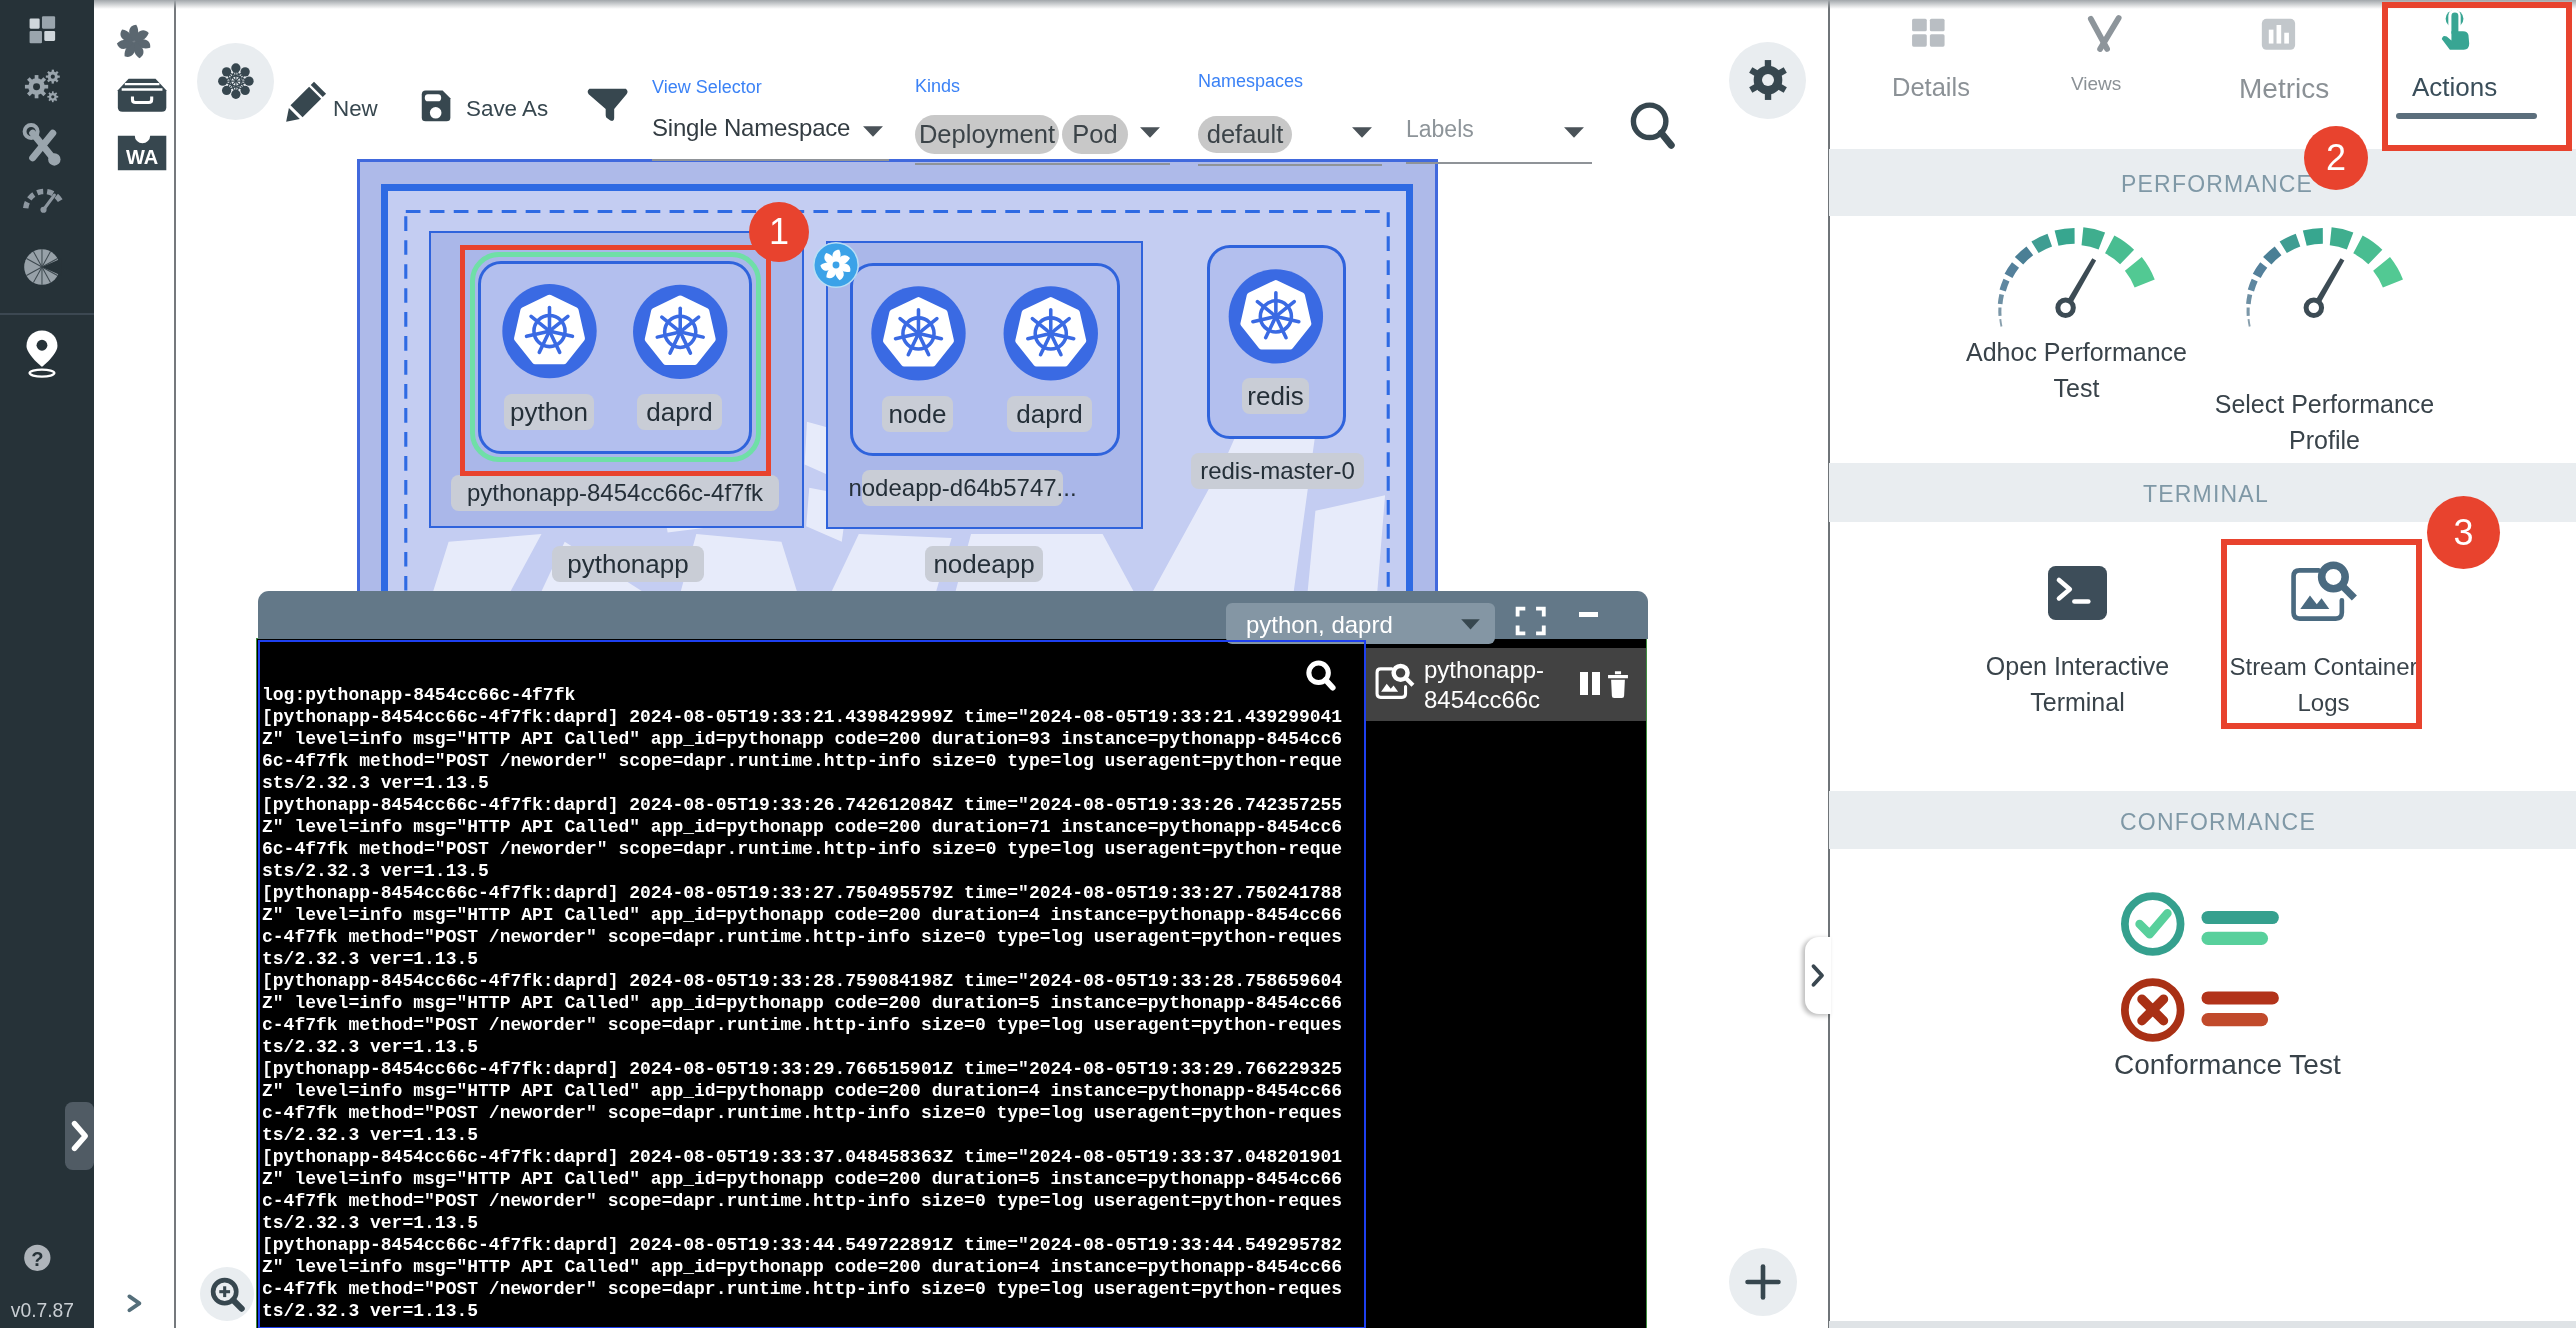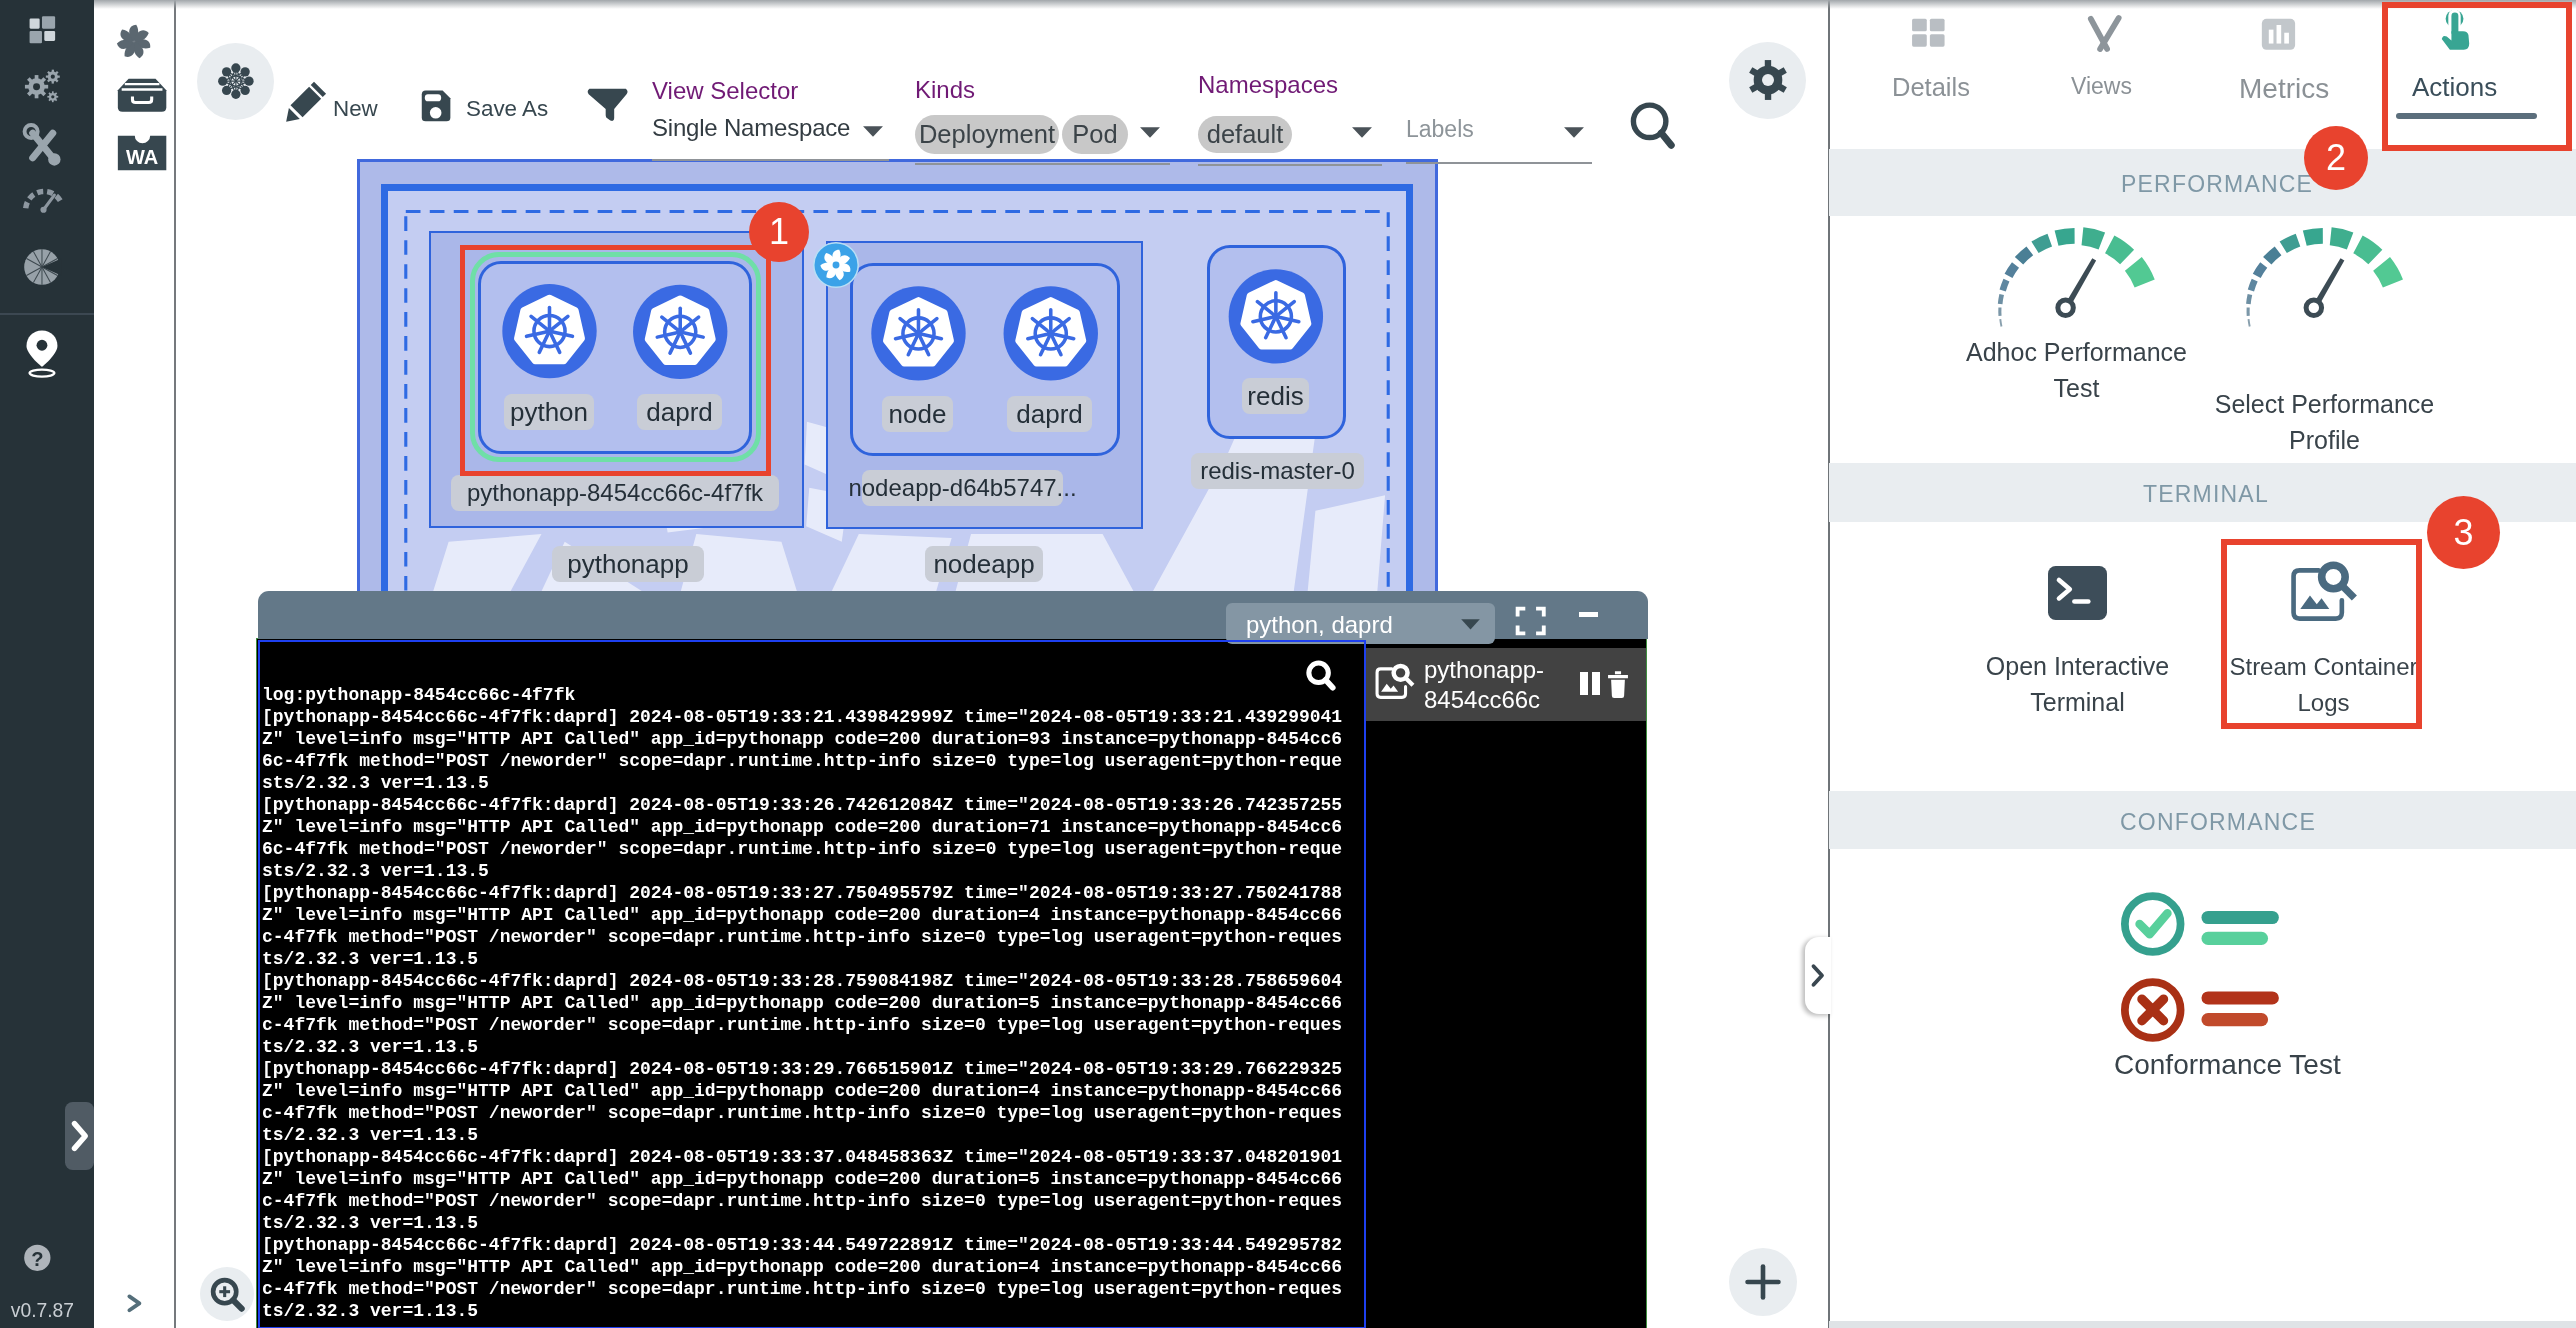--- a/index.html
+++ b/index.html
@@ -1,19 +1,19 @@
 <!DOCTYPE html>
 <html style="font-size:12.4px"><head><meta charset="utf-8"><style>
 html,body{margin:0;padding:0;}
 body{width:2576px;height:1329px;position:relative;overflow:hidden;background:#fff;
  font-family:"Liberation Sans",sans-serif;}
 .abs{position:absolute;}
 .chip{position:absolute;background:#c9cdd6;color:#242f38;border-radius:7.7px;
  display:flex;align-items:center;justify-content:center;font-size:29px;white-space:nowrap;}
-.glabel{position:absolute;color:#701a75;font-size:24px;}
+.glabel{position:absolute;color:#3b82f6;font-size:18px;}
 .pill{position:absolute;background:#c8c8c8;color:#3b4348;border-radius:20px;
  display:flex;align-items:center;justify-content:center;font-size:25.5px;}
 .uline{position:absolute;height:1.5px;background:#8f9398;}
 .bandtxt{position:absolute;color:#7f98a6;font-size:23px;letter-spacing:1.2px;}
 .itemtxt{position:absolute;color:#39434a;font-size:25px;text-align:center;line-height:36px;}
 .redbox{position:absolute;border:6.2px solid #e8432e;z-index:30;}
 .rednum{position:absolute;background:#e8432e;color:#fff;border-radius:50%;z-index:31;
  display:flex;align-items:center;justify-content:center;font-size:36px;}
 .mono{font-family:"Liberation Mono",monospace;margin-top:40px;}
 </style></head><body>
@@ -365,21 +365,21 @@
       <rect x="2952" y="42" width="6" height="14"></rect>
     </g>
     <g>
       <circle cx="3172" cy="24" r="11.5" fill="#38a593"></circle>
       <rect x="3164" y="12" width="16" height="34" rx="8" fill="#fff"></rect>
       <rect x="3168" y="16" width="9" height="30" rx="4.5" fill="#38a593"></rect>
       <path d="M3168 40 L3168 52 L3162 47 Q3158 45 3156.5 48 L3155.5 50 L3166 64 L3184 64 Q3191 64 3191 56 L3190 45 Q3189 40 3183 40 Z" fill="#38a593"></path>
     </g>
   </svg>
 <div class="abs" style="left:1892px;top:73px;color:#8b9196;font-size:25.5px;">Details</div>
-<div class="abs" style="left:2071px;top:73px;color:#8b9196;font-size:23px;">Views</div>
+<div class="abs" style="left:2071px;top:73px;color:#8b9196;font-size:19px;">Views</div>
 <div class="abs" style="left:2239px;top:73px;color:#8b9196;font-size:28px;">Metrics</div>
 <div class="abs" style="left:2412px;top:72px;color:#3a4e5a;font-size:26px;">Actions</div>
 <div class="abs" style="left:2396px;top:113px;width:141px;height:6.2px;border-radius:3.1px;background:#5b6e7c;"></div>
 <div class="redbox" style="left:2382px;top:2.3px;width:190px;height:149px;box-sizing:border-box;"></div>
 <div class="rednum" style="left:2304px;top:126px;width:64px;height:64px;">2</div>
 <div class="abs" style="left:1829px;top:149px;width:747px;height:67px;background:#e9edf0;"></div>
 <div class="bandtxt" style="left:2121px;top:171px;">PERFORMANCE</div>
 <svg class="abs" style="left:0;top:0" width="2576" height="464" viewBox="0 0 3329 600">
     <path d="M2585.9 422.4 A98.2 98.2 0 0 1 2584.3 412.8 L2586.8 412.5 A95.8 95.8 0 0 0 2588.3 421.9 Z" fill="#89a0ae"></path>
     <path d="M2583.2 408.6 A99.0 99.0 0 0 1 2583.1 397.6 L2587.1 397.7 A95.0 95.0 0 0 0 2587.2 408.4 Z" fill="#7b97a8"></path>

